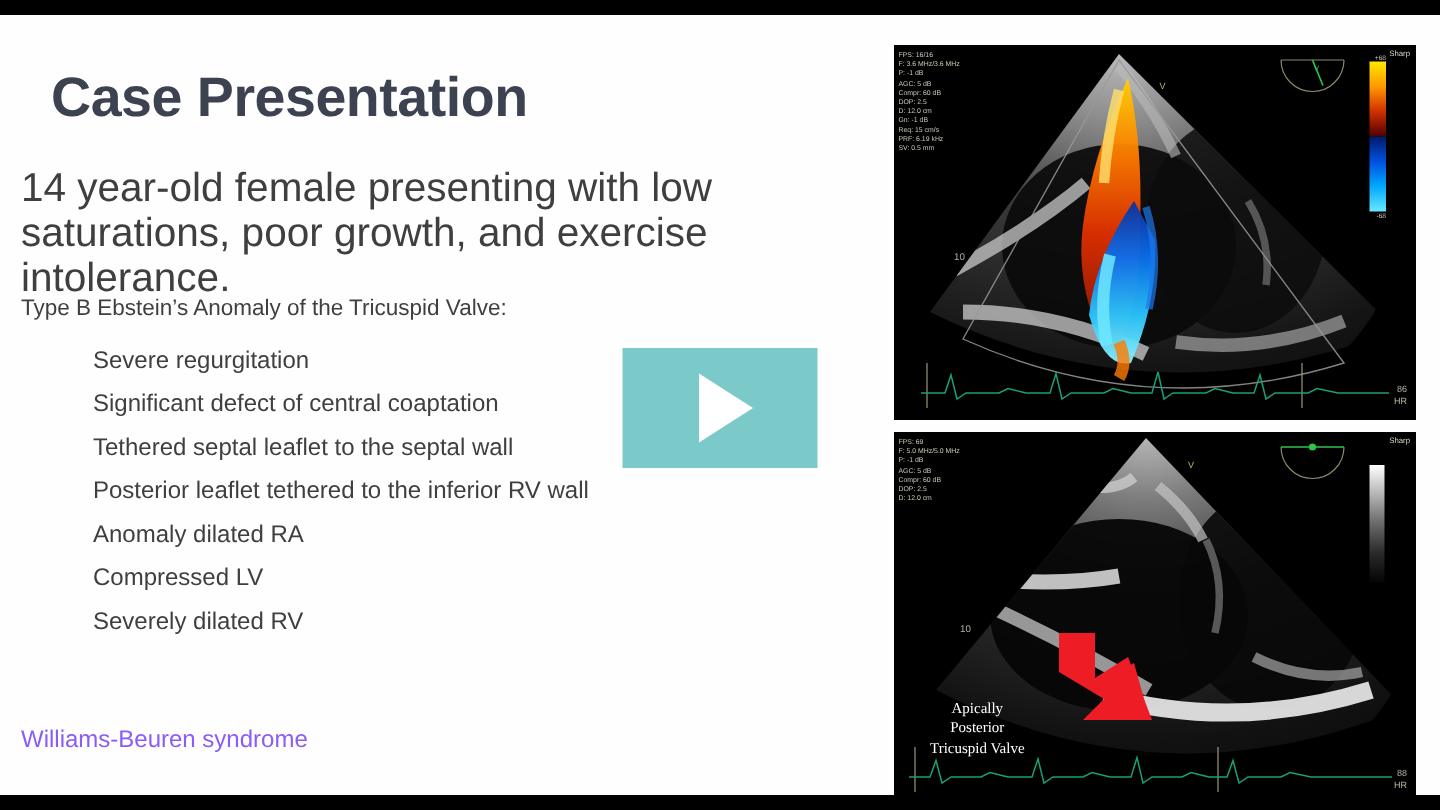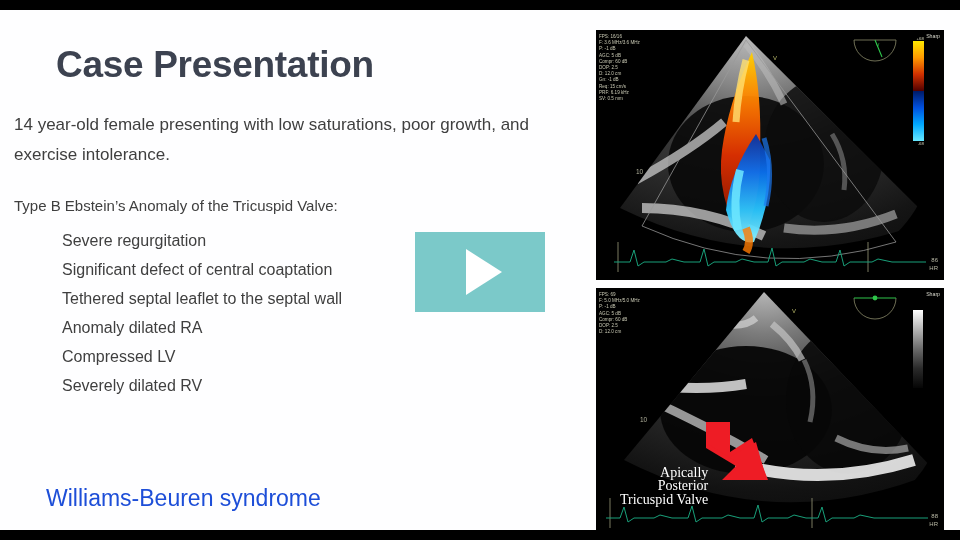--- a/index.html
+++ b/index.html
@@ -11,32 +11,32 @@
   
   .bar{position:absolute;left:0;width:960px;background:#000;}
   .bar.top{top:0;height:10px;}
   .bar.bottom{bottom:0;height:10px;}
 
   #slide{position:absolute;left:0;top:10px;width:960px;height:520px;background:#fefeff;}
 
   
   #textcol{position:absolute;left:0;top:0;width:596px;height:520px;}
 
-  #title{position:absolute;left:56px;top:34px;font-size:37px;font-weight:bold;
+  #title{position:absolute;left:34px;top:34px;font-size:37px;font-weight:bold;
          color:#3c4250;letter-spacing:-0.3px;white-space:nowrap;}
 
-  #intro{position:absolute;left:14px;top:100px;width:575px;font-size:17px;
+  #intro{position:absolute;left:14px;top:100px;width:575px;font-size:27px;
          line-height:30px;color:#3f3f3f;}
 
   #dxhead{position:absolute;left:14px;top:187px;font-size:15px;color:#3f3f3f;white-space:nowrap;}
 
   #dxlist{position:absolute;left:62px;top:216px;width:530px;}
   #dxlist .li{font-size:16px;line-height:29px;color:#3f3f3f;white-space:nowrap;}
 
-  #syndrome{position:absolute;left:14px;top:475px;font-size:23px;color:#1d4ed8;white-space:nowrap;margin-left:32px;}
+  #syndrome{position:absolute;left:14px;top:475px;font-size:16px;color:#8b5cf6;white-space:nowrap;}
 
   
   #playbtn{position:absolute;left:415px;top:222px;width:130px;height:80px;
            background:rgba(86,186,186,0.78);display:flex;align-items:center;justify-content:center;
            cursor:pointer;}
   #playbtn .tri{width:0;height:0;border-left:36px solid #fff;border-top:23px solid transparent;
                 border-bottom:23px solid transparent;margin-left:8px;}
 
   
   .echo{position:absolute;background:#000;overflow:hidden;color:#cfcfc2;}
@@ -61,21 +61,21 @@
   .cbar .cbot{position:absolute;left:0;bottom:0;width:100%;height:50%;
     background:linear-gradient(to bottom,#001a66,#0050e0,#00a8ff,#68e8ff);}
   .cbar .lbl{position:absolute;right:0;font-size:4.4px;color:#d0d0b8;}
 
   .gbar{position:absolute;right:21px;top:22px;width:10px;height:78px;
         background:linear-gradient(to bottom,#ffffff,#b4b4b4,#6a6a6a,#2a2a2a,#050505);}
 
   .ecg{position:absolute;left:0;bottom:6px;width:100%;height:34px;}
 
   .annot{position:absolute;left:24px;bottom:30px;font-family:"Liberation Serif",serif;
-         font-size:14px;line-height:13.5px;color:#fff;text-align:right;z-index:4;}
+         font-size:10px;line-height:13.5px;color:#fff;text-align:center;z-index:4;}
 
   .scan{position:absolute;left:0;top:0;width:100%;height:100%;}
 </style>
 </head>
 <body>
 
 <div id="frame">
 
   <div class="bar top"></div>
   <div class="bar bottom"></div>
@@ -87,20 +87,21 @@
       <div id="title">Case Presentation</div>
 
       <div id="intro">14 year-old female presenting with low saturations, poor growth, and exercise intolerance.</div>
 
       <div id="dxhead">Type B Ebstein’s Anomaly of the Tricuspid Valve:</div>
 
       <div id="dxlist">
         <div class="li">Severe regurgitation</div>
         <div class="li">Significant defect of central coaptation</div>
         <div class="li">Tethered septal leaflet to the septal wall</div>
+        <div class="li">Posterior leaflet tethered to the inferior RV wall</div>
         <div class="li">Anomaly dilated RA</div>
         <div class="li">Compressed LV</div>
         <div class="li">Severely dilated RV</div>
       </div>
 
       <div id="syndrome">Williams-Beuren syndrome</div>
     </div>
 
     <div id="playbtn">
       <div class="tri"></div>

